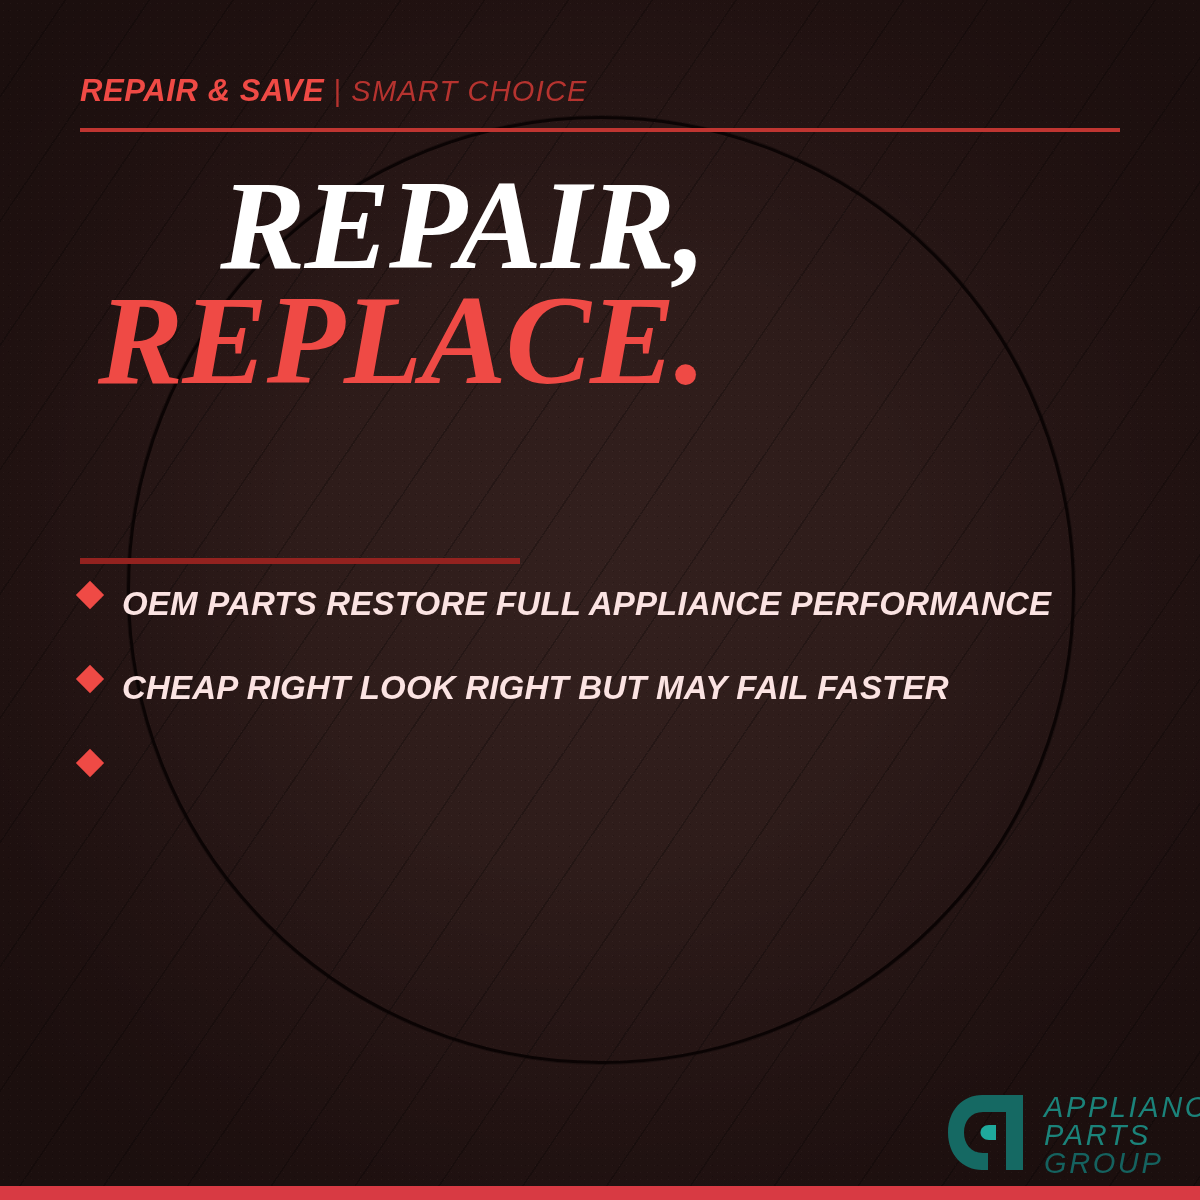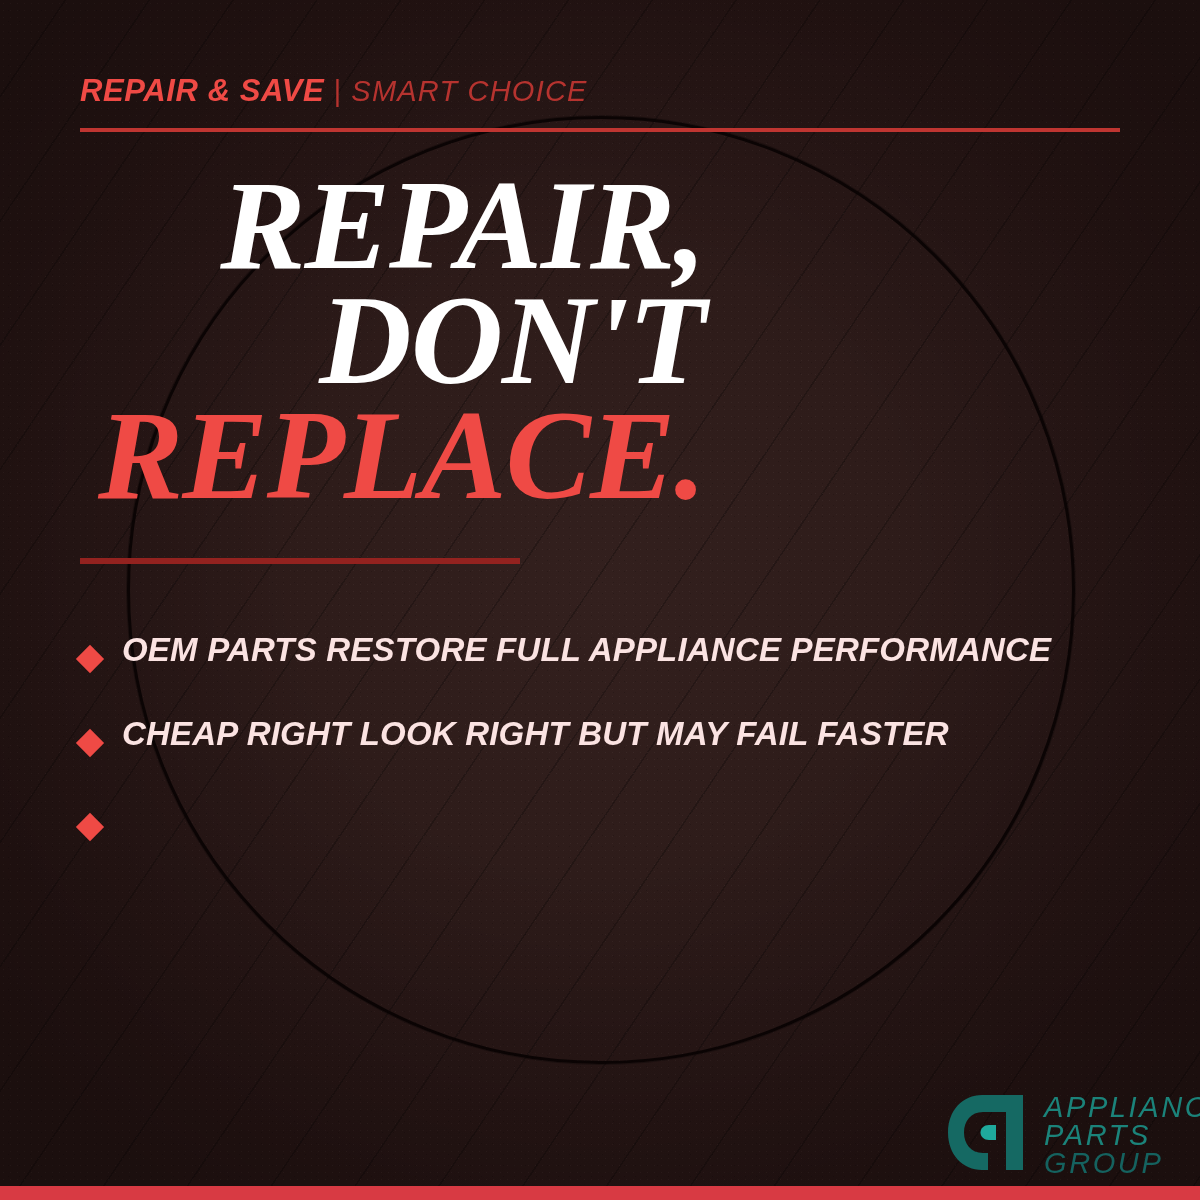--- a/index.html
+++ b/index.html
@@ -109,21 +109,21 @@
 
   .bullets{
     position:absolute;
     left:80px; top:585px;
     width:1070px;
     margin:0; padding:0;
     list-style:none;
   }
   .bullet{
     display:flex;
-    align-items:flex-end;
+    align-items:flex-start;
     height:84px;
   }
   .diamond{
     flex:0 0 auto;
     width:20px; height:20px;
     background:#ef4a45;
     transform:rotate(45deg);
     margin-right:22px;
   }
   .bullet-text{
@@ -181,21 +181,20 @@
   <div class="content">
 
     <div class="eyebrow">
       <span class="strong">REPAIR &amp; SAVE</span><span class="light">| SMART CHOICE</span>
     </div>
 
     <div class="rule-top"></div>
 
     <h1 class="headline">
       <span class="l1">REPAIR,</span>
-      <span class="l2">DON'T</span>
       <span class="l3">REPLACE.</span>
     </h1>
 
     <div class="rule-mid"></div>
 
     <ul class="bullets">
       <li class="bullet">
         <span class="diamond"></span>
         <span class="bullet-text">OEM PARTS RESTORE FULL APPLIANCE PERFORMANCE</span>
       </li>

